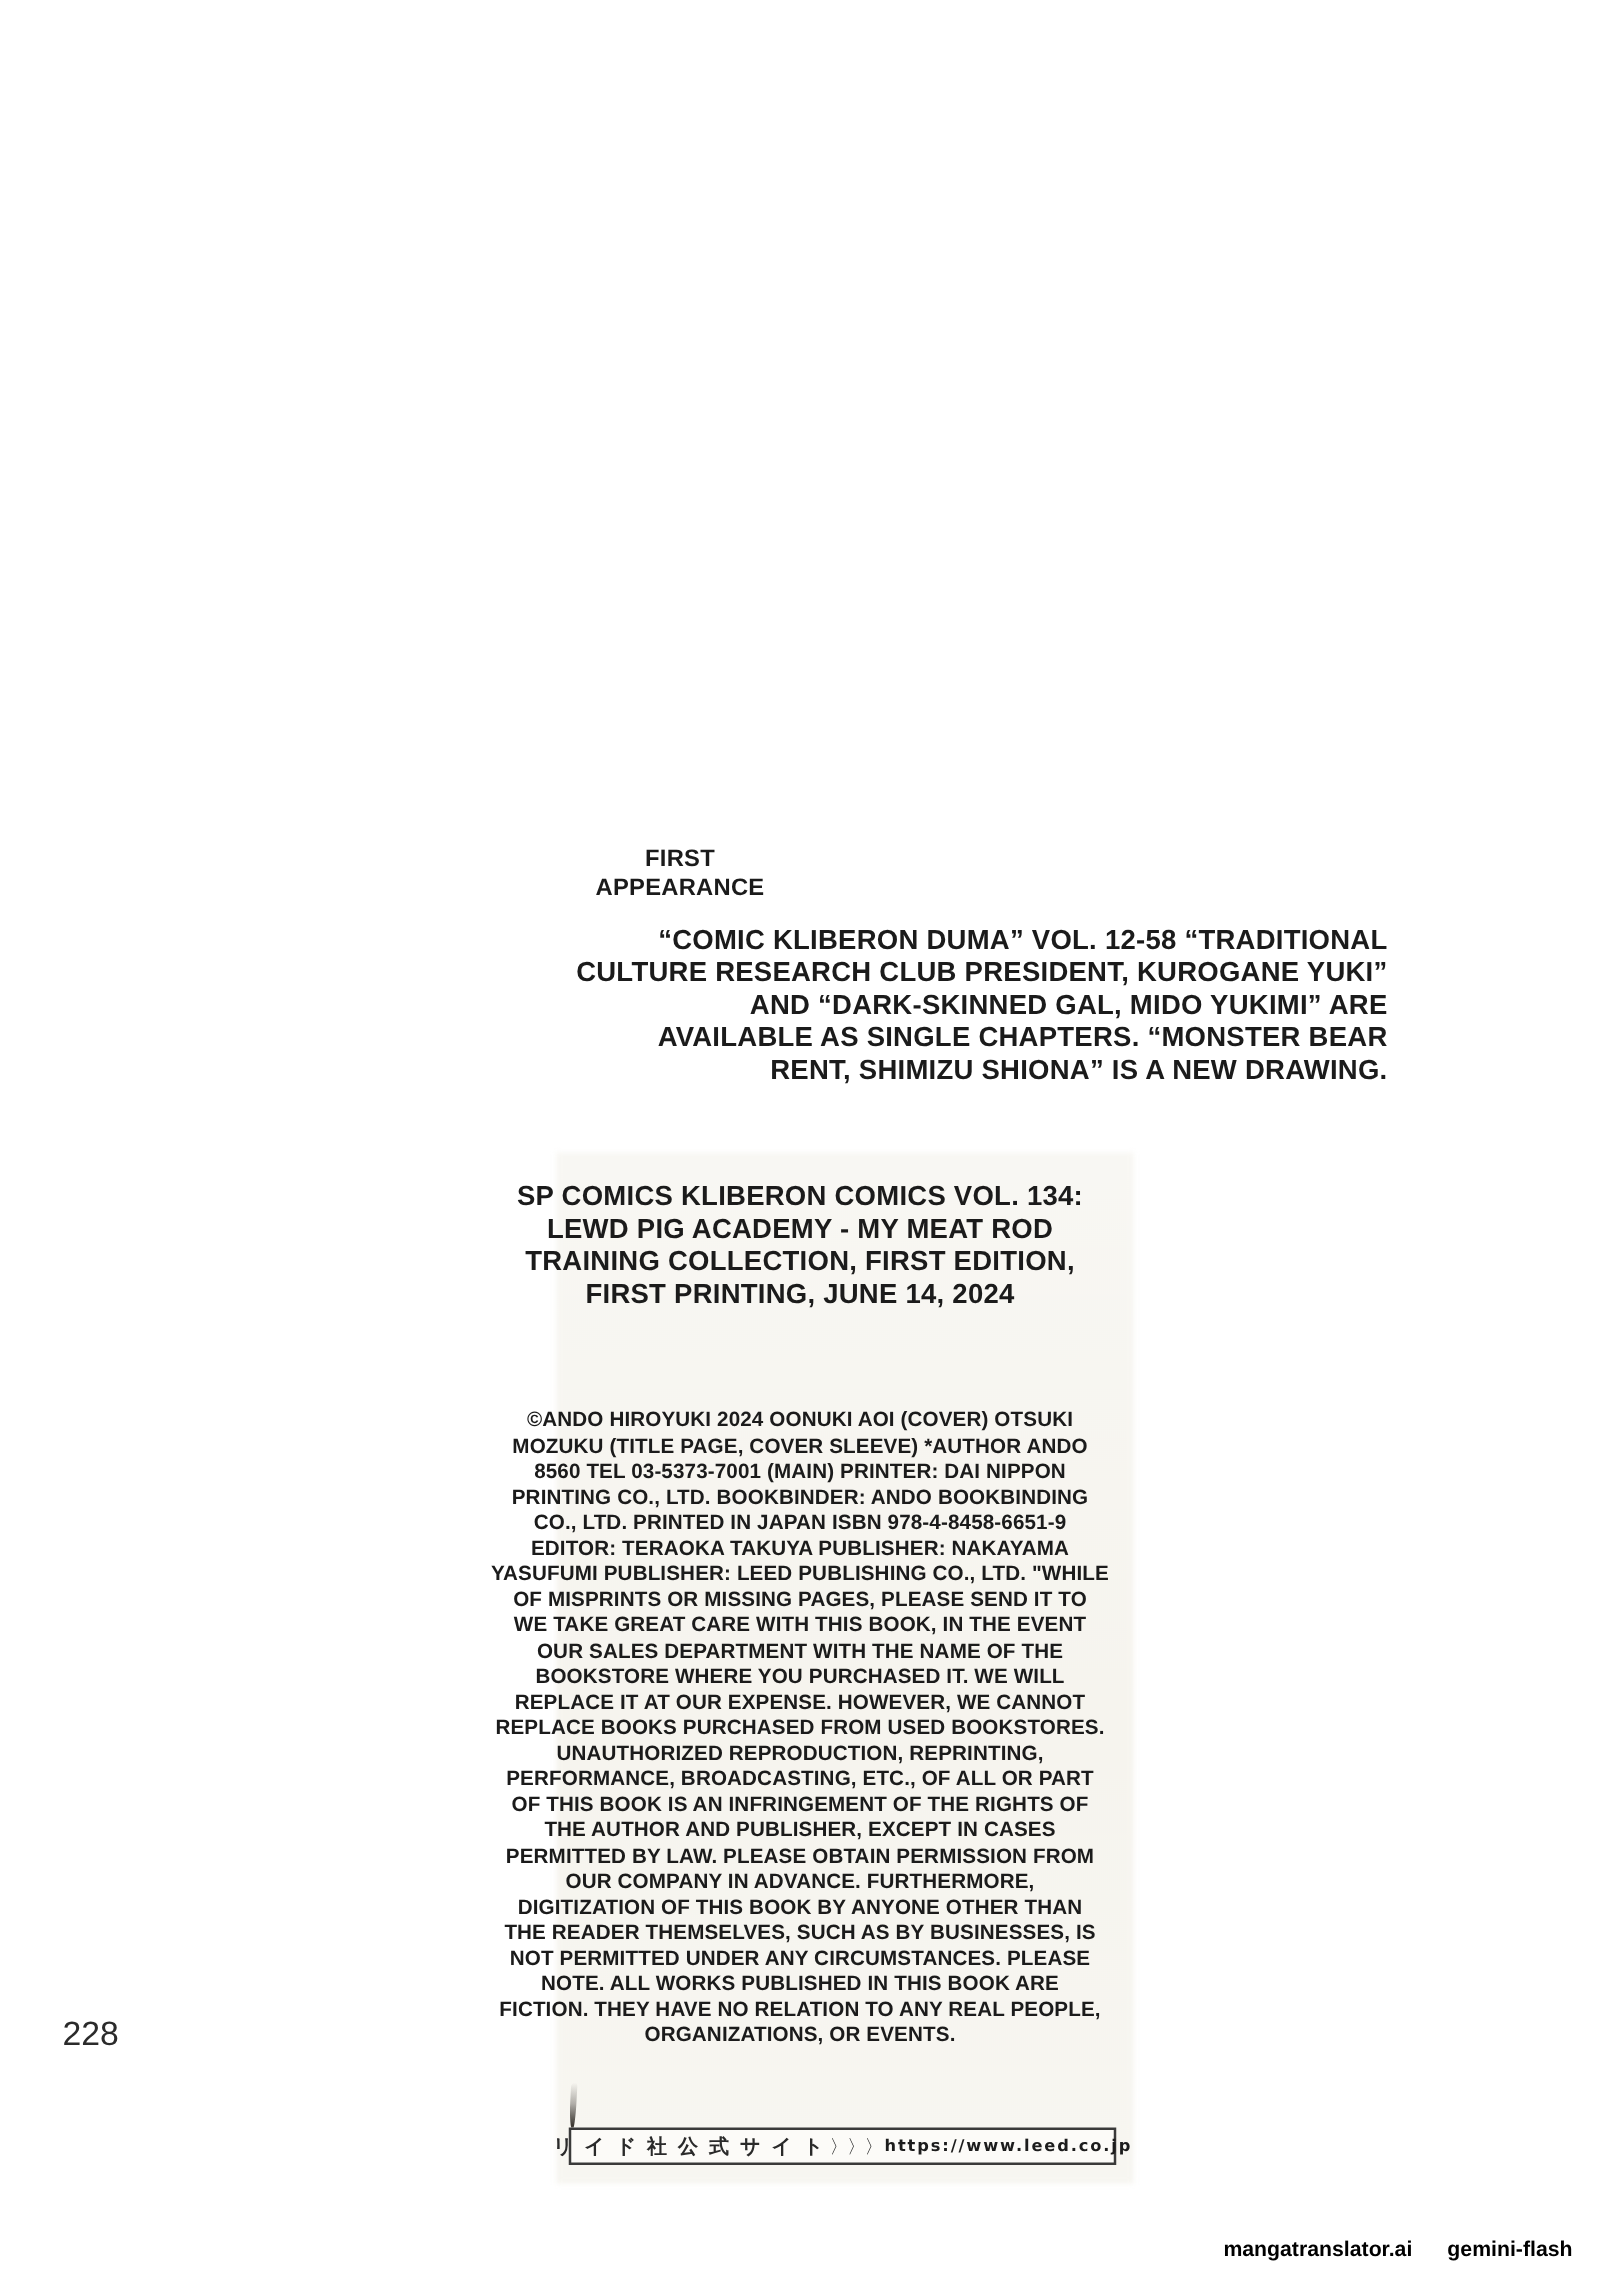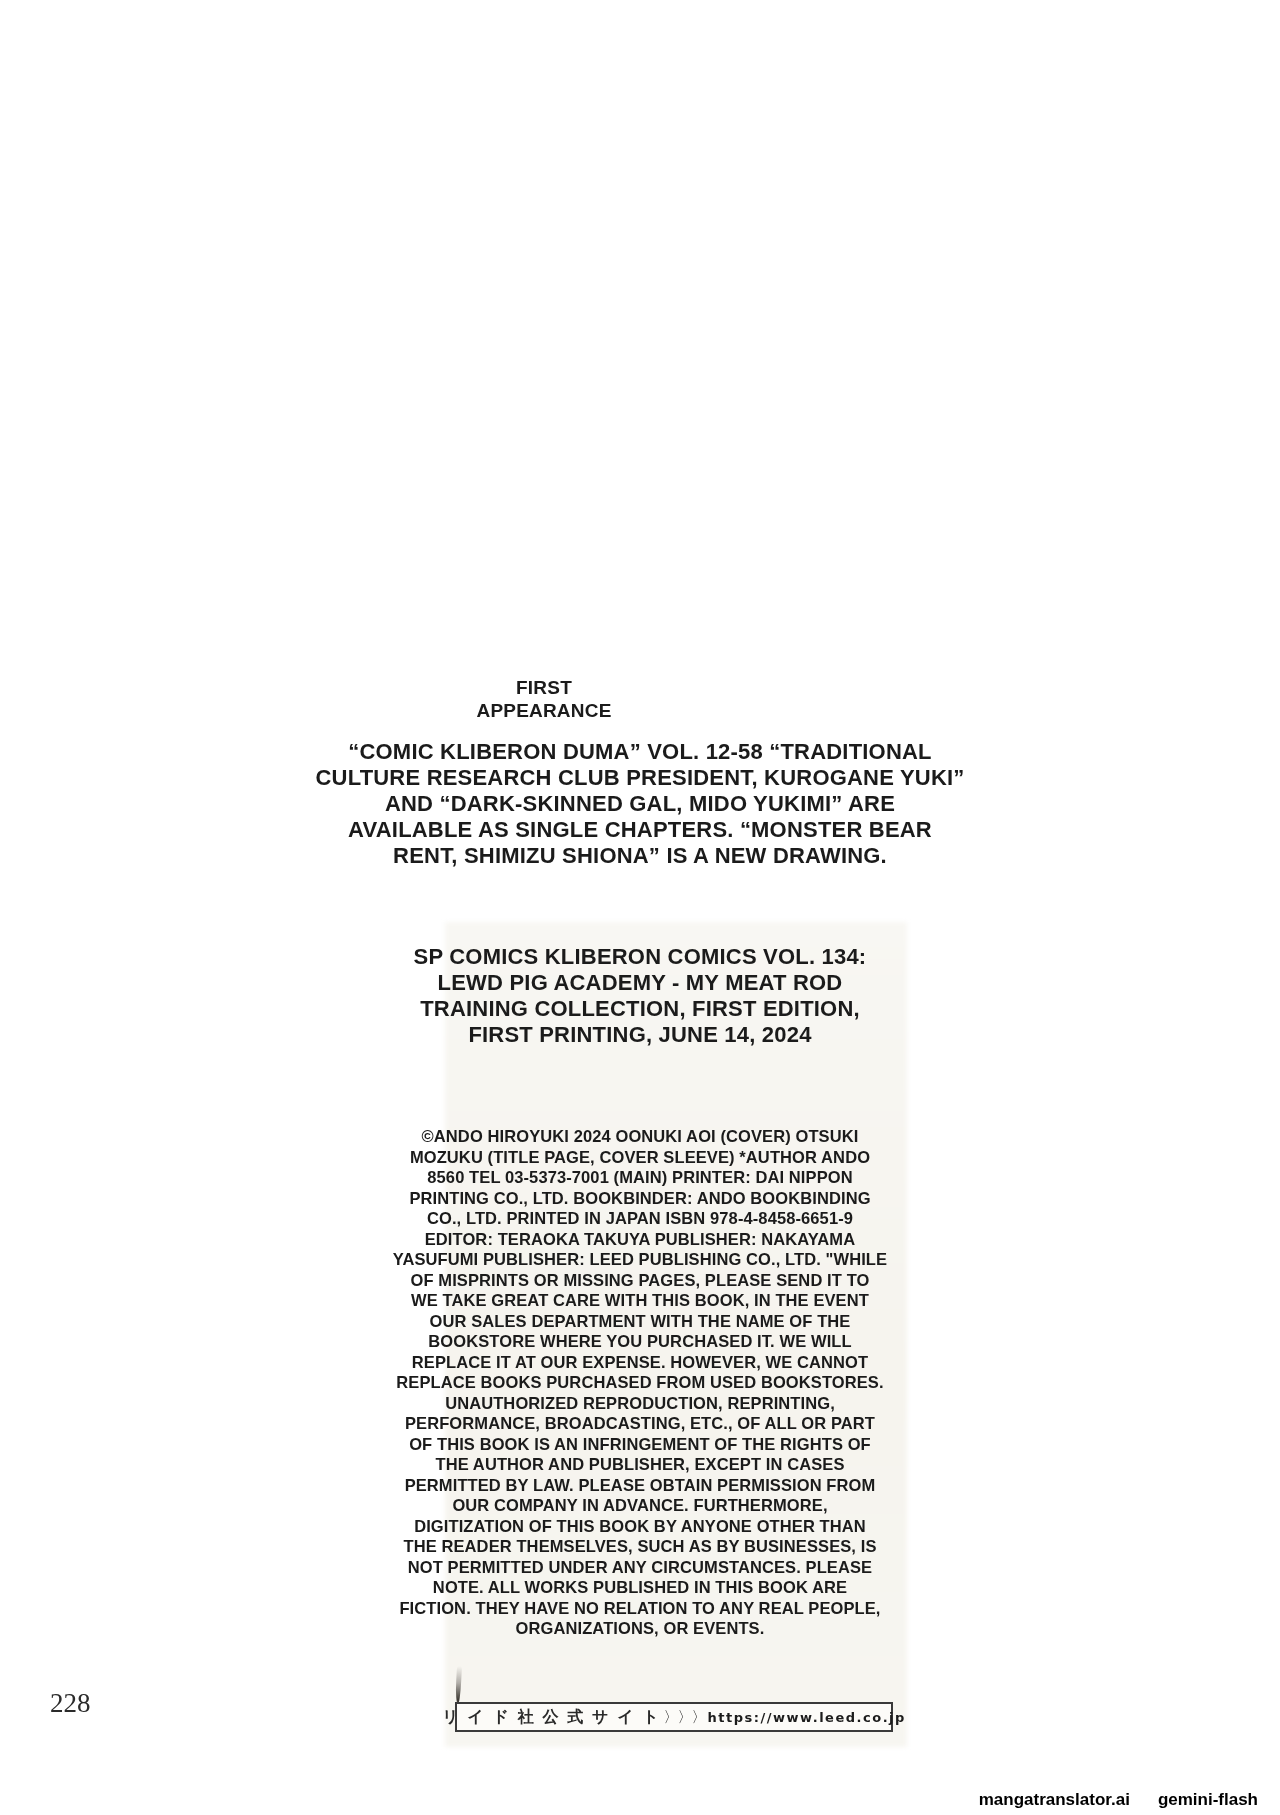--- a/index.html
+++ b/index.html
@@ -15,21 +15,21 @@
   .comic{
     color:#1b1b1b;font-weight:700;text-align:center;
     letter-spacing:0.2px;
   }
   .heading{
     position:absolute;left:0;top:676px;width:1088px;
     font-size:19px;line-height:23px;
   }
   .para1{
     position:absolute;left:170px;top:739px;width:940px;
-    font-size:22px;line-height:26px;
+    font-size:22px;line-height:26px;text-align:right;
   }
   .edition{
     position:absolute;left:240px;top:944px;width:800px;
     font-size:22px;line-height:26px;text-align:center;
   }
   .copyright{
     position:absolute;left:320px;top:1126px;width:640px;
     font-size:16.5px;line-height:20.5px;letter-spacing:0.1px;
   }
   .web-box{
@@ -44,22 +44,22 @@
   }
   .web-box .arrows{
     font-size:15px;color:#2a2a2a;font-weight:400;letter-spacing:-1px;
     margin:0 2px 0 -4px;font-family:"DejaVu Sans",sans-serif;
   }
   .web-box .url{
     font-size:13px;color:#1c1c1c;font-weight:700;
     letter-spacing:1.5px;font-family:"DejaVu Sans",sans-serif;
   }
   .page-number{
-    position:absolute;left:50px;top:1688px;
-    font-family:Liberation Serif, serif;font-size:27px;color:#2b2b2b;
+    position:absolute;left:50px;top:1612px;
+    font-family:Liberation Sans, sans-serif;font-size:27px;color:#2b2b2b;
   }
   .ink-mark{
     position:absolute;left:456px;top:1666px;width:5px;height:38px;
     background:linear-gradient(180deg,rgba(90,85,80,0) 0%,rgba(90,85,80,0.45) 45%,#3c3832 90%,#55504a 100%);
     border-radius:60% 40% 40% 60%/10% 10% 60% 60%;
     transform:rotate(3deg);
   }
   .footer-credit{
     position:absolute;right:22px;top:1790px;
     font-size:17px;font-weight:700;color:#000;

